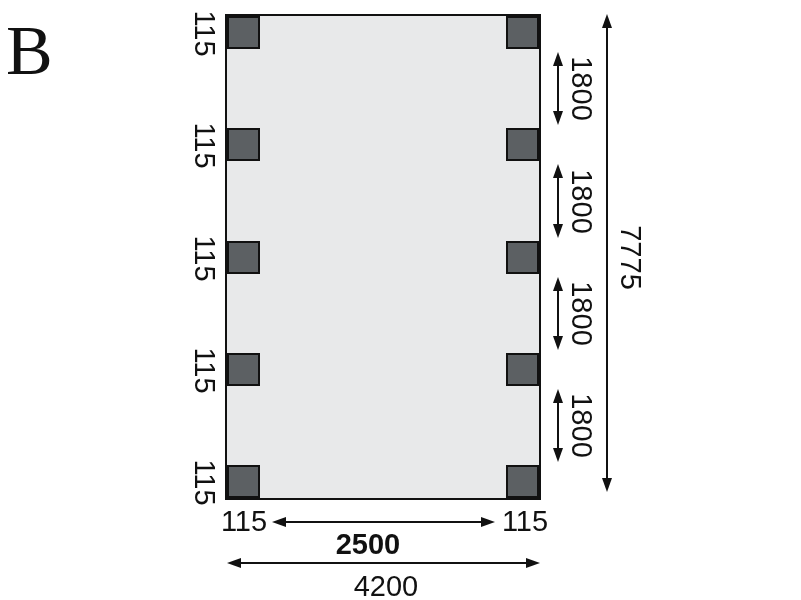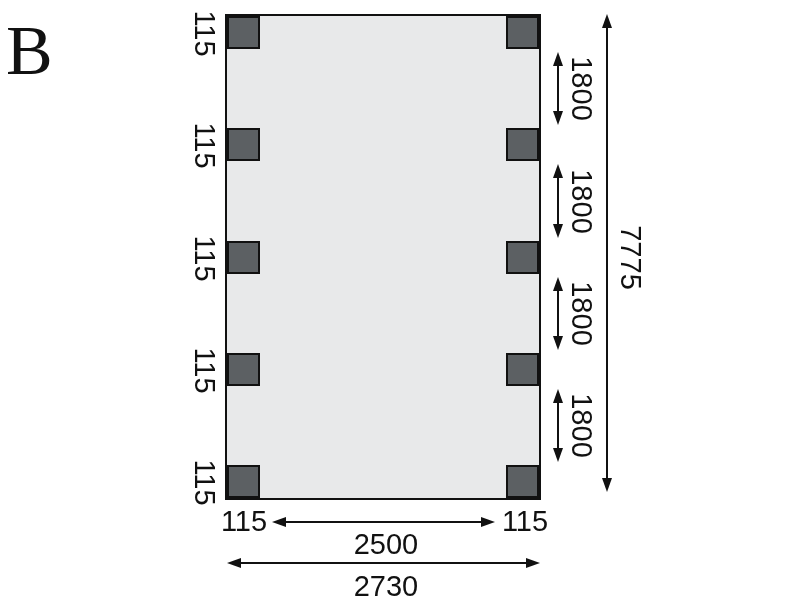--- a/index.html
+++ b/index.html
@@ -183,27 +183,27 @@
   <div class="harrow" style="left:272px; top:516px; width:223px;">
     <div class="shaft"></div>
     <div class="head left"></div>
     <div class="head right"></div>
   </div>
 
   <div class="dim" style="left:490px; top:504px; width:70px; height:34px;">
       <span>115</span>
     </div>
 
-  <div class="dim" style="left:326px; top:527px; width:120px; height:34px;">
+  <div class="dim" style="left:308px; top:527px; width:120px; height:34px;font-weight:bold;">
       <span>2500</span>
     </div>
 
   <div class="harrow" style="left:227px; top:557px; width:313px;">
     <div class="shaft"></div>
     <div class="head left"></div>
     <div class="head right"></div>
   </div>
 
   <div class="dim" style="left:326px; top:569px; width:120px; height:34px;">
-      <span>2730</span>
+      <span>4200</span>
     </div>
 
 </div>
 
 </body></html>

